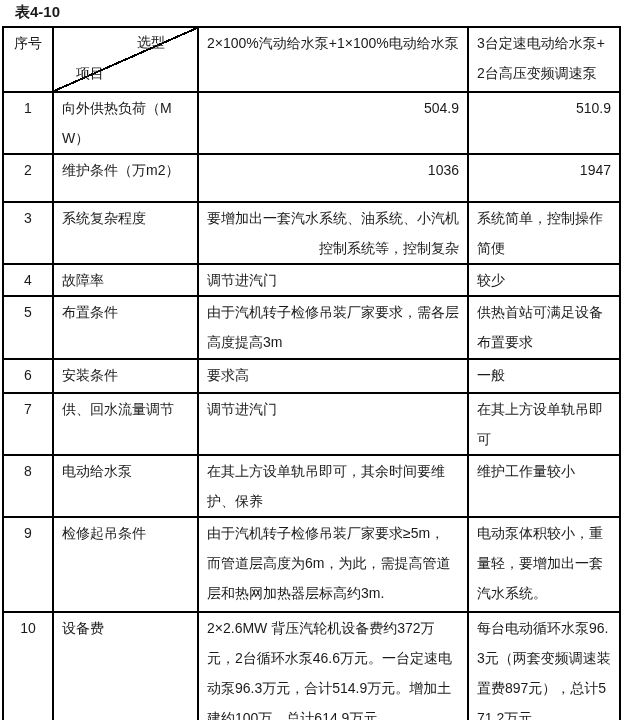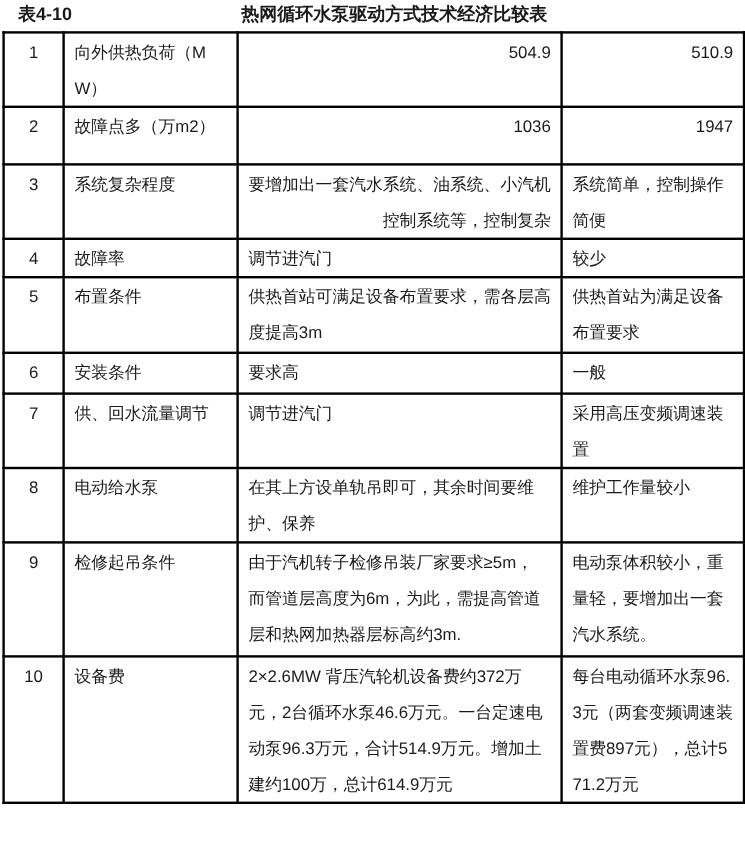--- a/index.html
+++ b/index.html
@@ -77,42 +77,50 @@
   td.diag .diag-top    { position: absolute; top: 6px;  right: 32px; line-height: 16px; }
   td.diag .diag-bottom { position: absolute; bottom: 10px; left: 22px; line-height: 16px; }
 </style>
 </head>
 <body>
 
 <div class="page">
 
   <div class="titlebar">
     <span class="table-number">表4-10</span>
-    <span class="table-title">热网循环水泵驱动方式技术经济比较表</span>
   </div>
 
   <table class="cmp">
     <colgroup>
       <col class="w-no">
         <col class="w-item">
         <col class="w-o1">
         <col class="w-o2">
     </colgroup>
     <tbody>
+      <tr class="r-h">
+        <td class="c-no">序号</td>
+        <td class="c-item diag">
+          <span class="diag-top">选型</span>
+          <span class="diag-bottom">项目</span>
+        </td>
+        <td class="c-o1">2×100%汽动给水泵+1×100%电动给水泵</td>
+        <td class="c-o2">3台定速电动给水泵+2台高压变频调速泵</td>
+      </tr>
 
       <tr class="r1">
         <td class="c-no">1</td>
         <td class="c-item">向外供热负荷（MW）</td>
         <td class="c-o1" data-align="center">504.9</td>
         <td class="c-o2" data-align="center">510.9</td>
       </tr>
 
       <tr class="r2">
         <td class="c-no">2</td>
-        <td class="c-item">故障点多（万m2）</td>
+        <td class="c-item">维护条件（万m2）</td>
         <td class="c-o1" data-align="center">1036</td>
         <td class="c-o2" data-align="center">1947</td>
       </tr>
 
       <tr class="r3">
         <td class="c-no">3</td>
         <td class="c-item" data-align="indent">系统复杂程度</td>
         <td class="c-o1" data-align="center">要增加出一套汽水系统、油系统、小汽机控制系统等，控制复杂</td>
         <td class="c-o2" data-align="left">系统简单，控制操作简便</td>
       </tr>
@@ -120,36 +128,36 @@
       <tr class="r4">
         <td class="c-no">4</td>
         <td class="c-item">故障率</td>
         <td class="c-o1" data-align="left">调节进汽门</td>
         <td class="c-o2" data-align="indent">较少</td>
       </tr>
 
       <tr class="r5">
         <td class="c-no">5</td>
         <td class="c-item">布置条件</td>
-        <td class="c-o1" data-align="left">供热首站可满足设备布置要求，需各层高度提高3m</td>
-        <td class="c-o2" data-align="left">供热首站为满足设备布置要求</td>
+        <td class="c-o1" data-align="left">由于汽机转子检修吊装厂家要求，需各层高度提高3m</td>
+        <td class="c-o2" data-align="left">供热首站可满足设备布置要求</td>
       </tr>
 
       <tr class="r6">
         <td class="c-no">6</td>
         <td class="c-item">安装条件</td>
         <td class="c-o1" data-align="left">要求高</td>
         <td class="c-o2" data-align="indent">一般</td>
       </tr>
 
       <tr class="r7">
         <td class="c-no">7</td>
         <td class="c-item">供、回水流量调节</td>
         <td class="c-o1" data-align="left">调节进汽门</td>
-        <td class="c-o2" data-align="left">采用高压变频调速装置</td>
+        <td class="c-o2" data-align="left">在其上方设单轨吊即可</td>
       </tr>
 
       <tr class="r8">
         <td class="c-no">8</td>
         <td class="c-item">电动给水泵</td>
         <td class="c-o1" data-align="left">在其上方设单轨吊即可，其余时间要维护、保养</td>
         <td class="c-o2" data-align="indent">维护工作量较小</td>
       </tr>
 
       <tr class="r9">

